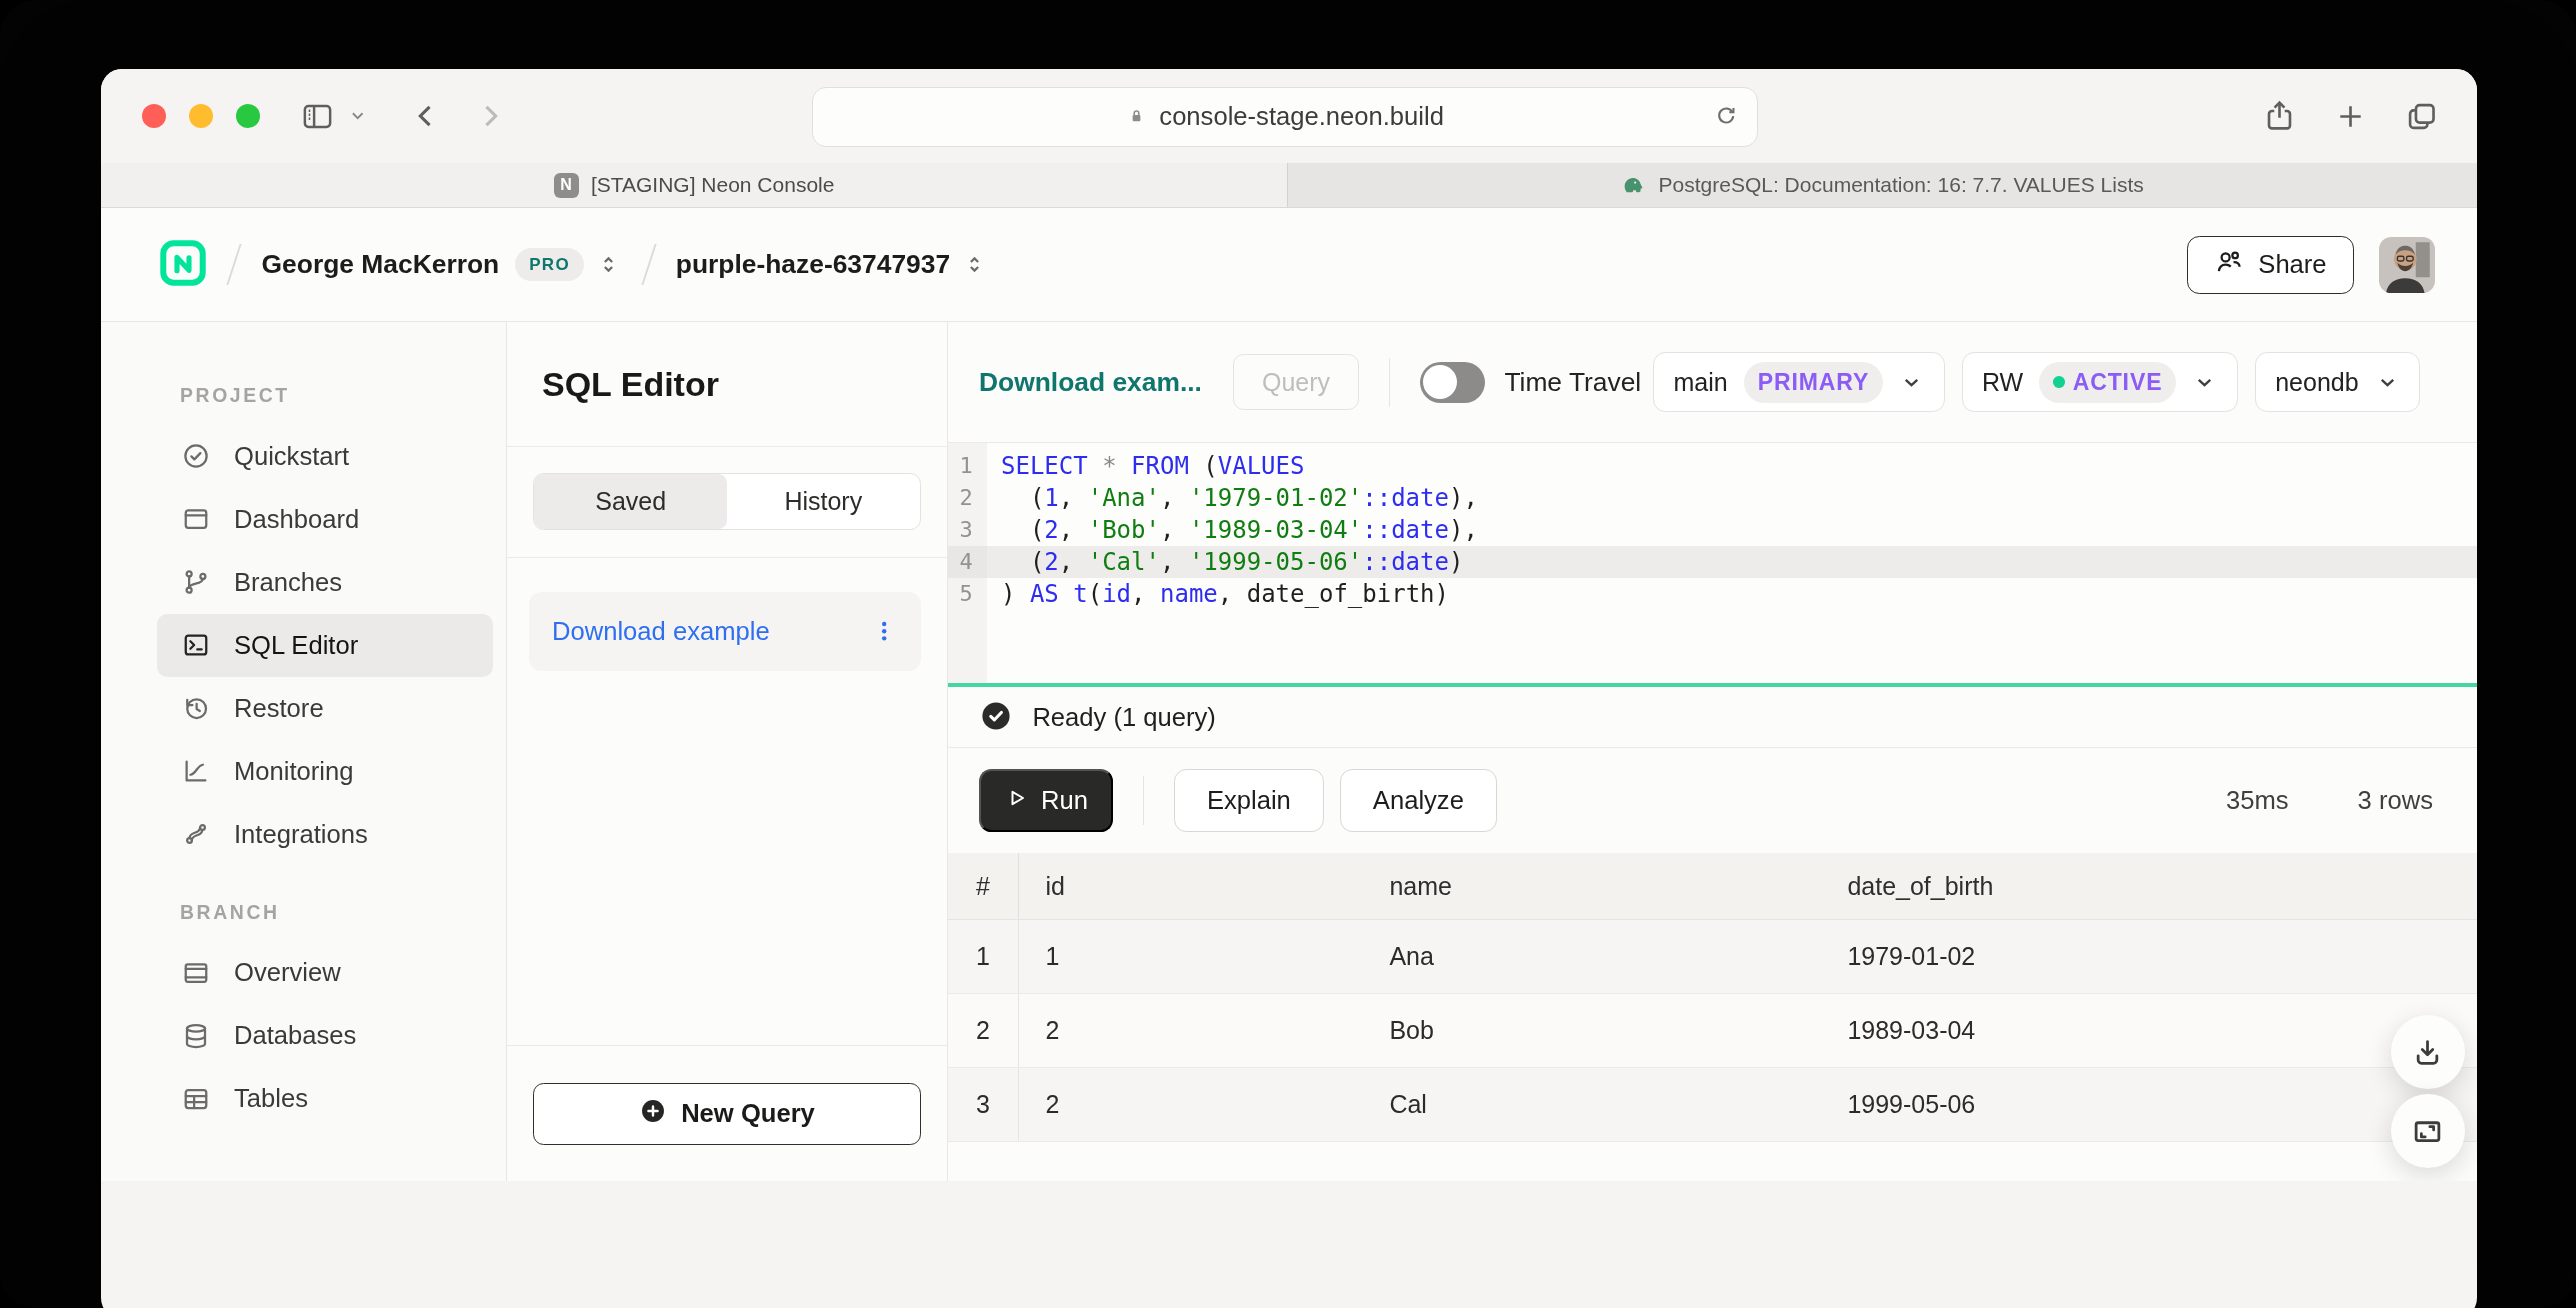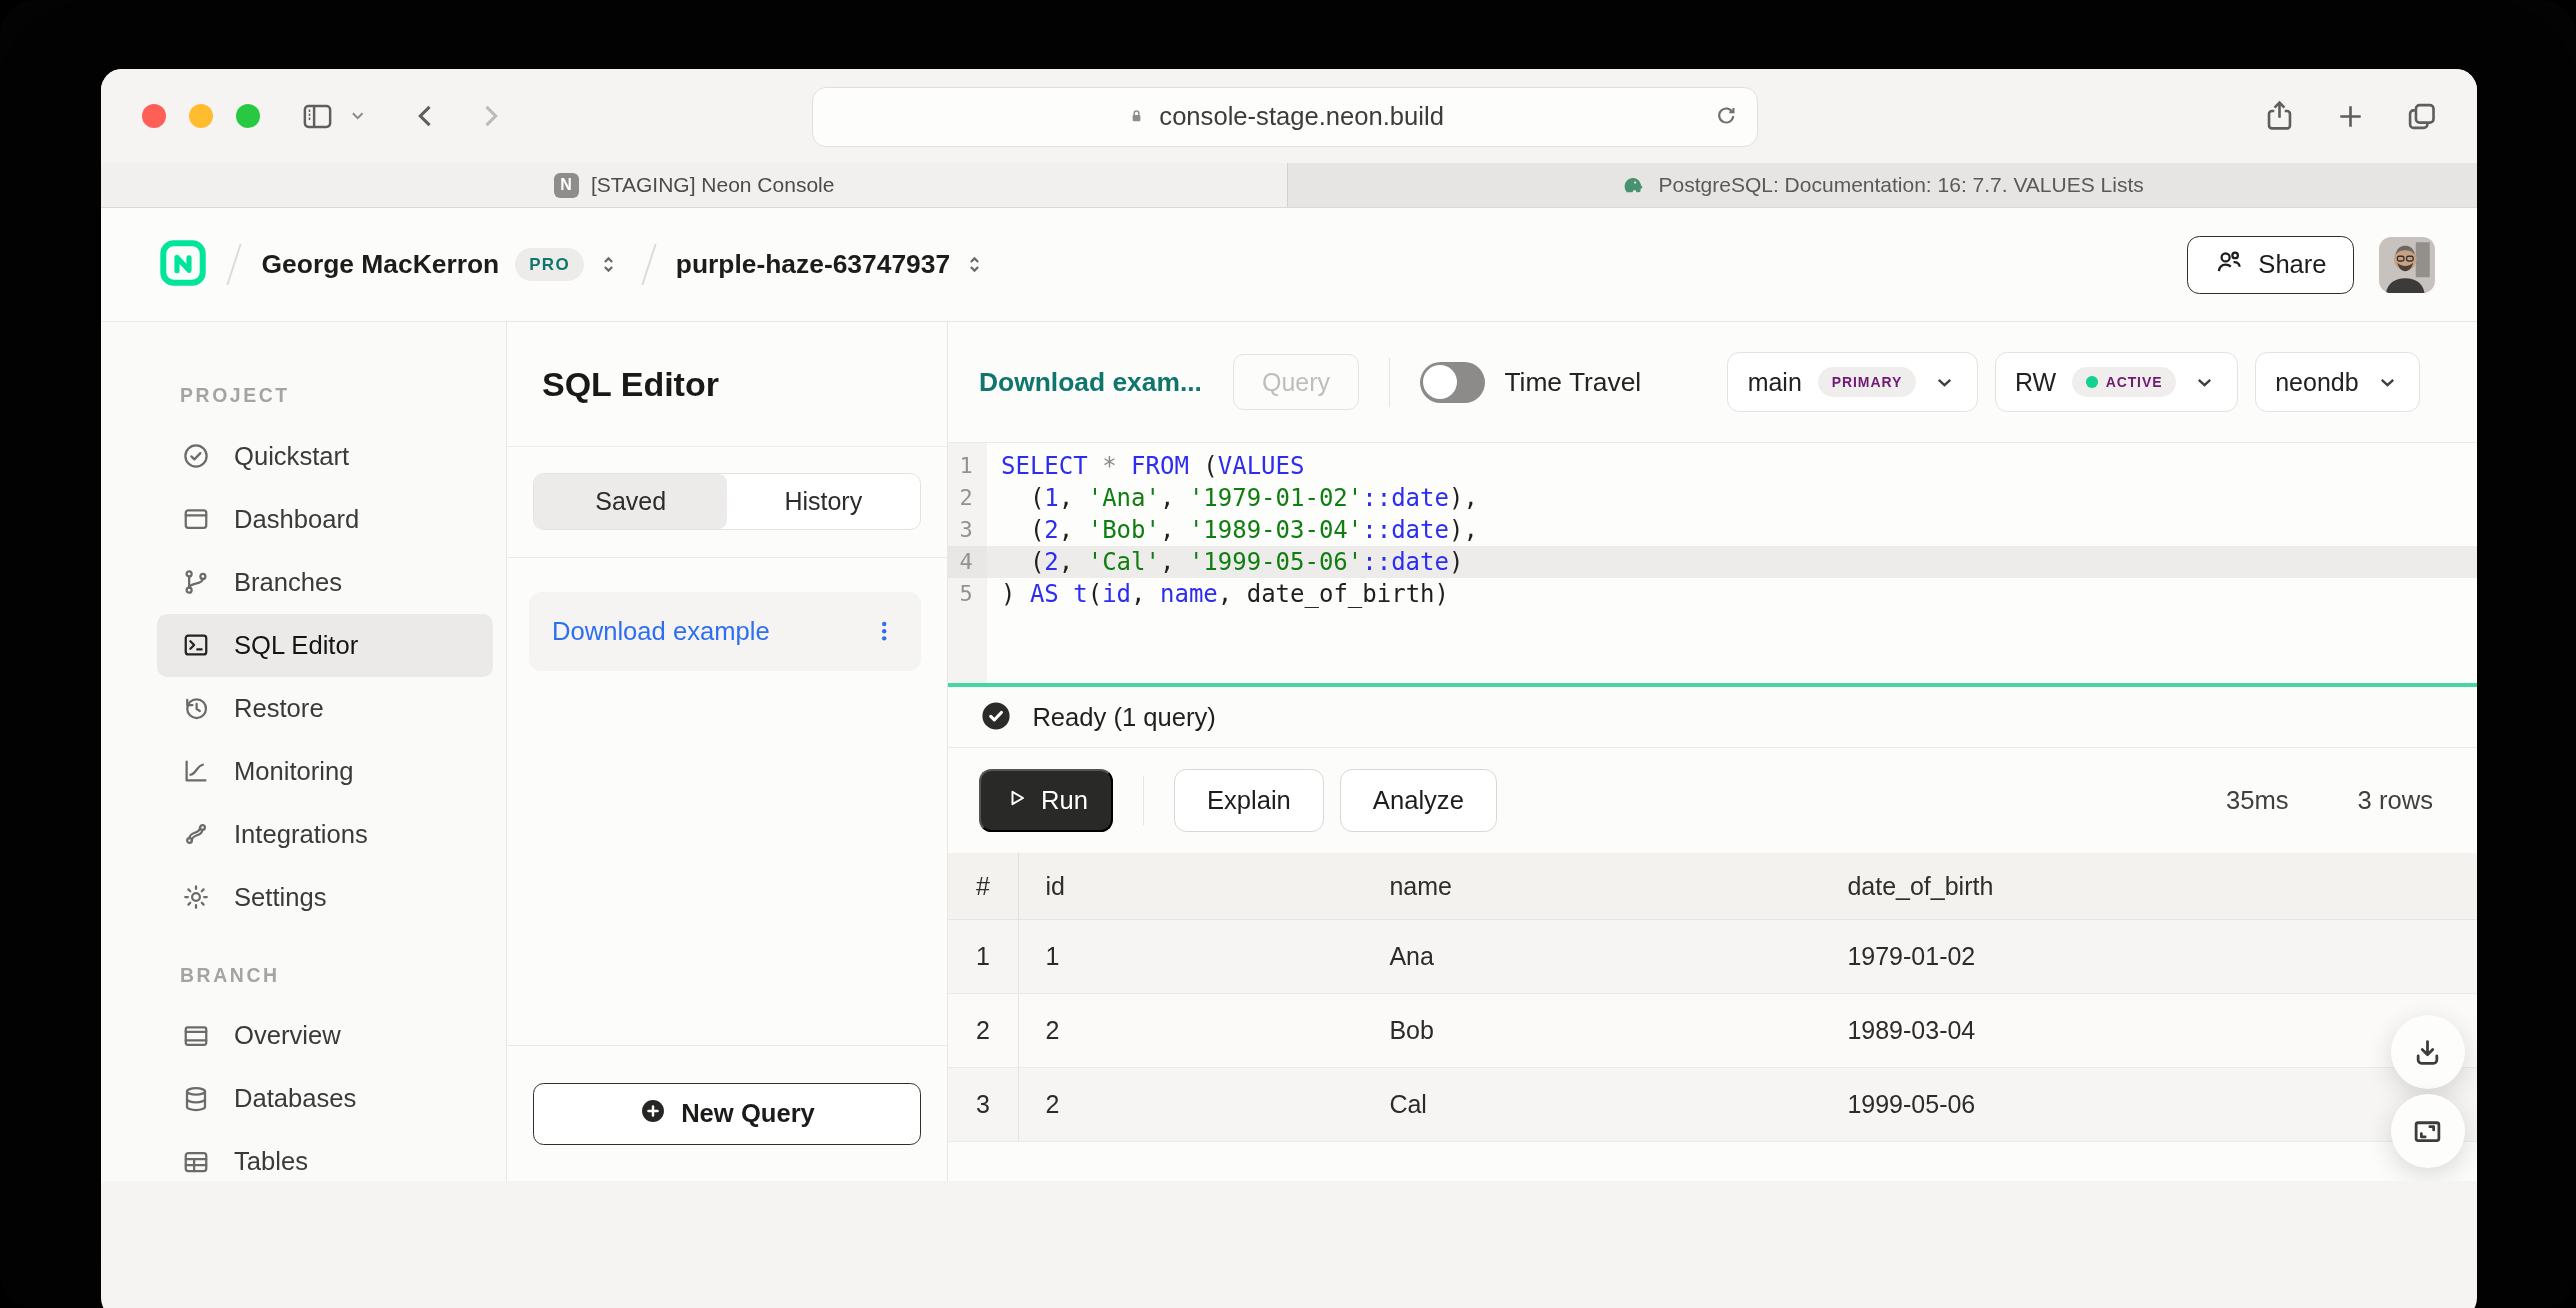--- a/index.html
+++ b/index.html
@@ -90,22 +90,22 @@
   .q-title{font-size:26.4px;font-weight:700;color:#0f766e;width:254px;white-space:nowrap;overflow:hidden;}
   .save-btn{height:56px;padding:0 28px;border:1.8px solid #e4e3e1;border-radius:10.6px;background:transparent;
             font-size:25px;color:#bfbebb;display:flex;align-items:center;}
   .vdiv{width:0.9px;height:49px;background:#e6e5e3;margin:0 30px;}
   .toggle{width:65px;height:41px;border-radius:881px;background:#8c8b89;position:relative;flex:none;}
   .knob{position:absolute;left:3.5px;top:3.5px;width:34px;height:34px;border-radius:50%;background:#fff;}
   .tt-label{margin-left:19.4px;font-size:26.4px;color:#232322;}
   .dd-group{display:flex;gap:17px;margin-left:auto;}
   .dd{height:58px;border:0.9px solid #e3e2e0;border-radius:12.3px;background:#fff;display:flex;
       align-items:center;padding:0 19.4px;gap:16px;font-size:25px;color:#222221;}
-  .badge{background:#efeeec;border-radius:881px;padding:7px 14px;font-size:14px;font-weight:700;
-         letter-spacing:0.9px;color:#701a75;display:flex;align-items:center;gap:8px;}
+  .badge{background:#efeeec;border-radius:881px;padding:7px 14px;font-size:23px;font-weight:700;
+         letter-spacing:0.9px;color:#8b5cf6;display:flex;align-items:center;gap:8px;}
   .dot{width:11.5px;height:11.5px;border-radius:50%;background:var(--active-dot,#12d293);}
   .dd .chev{color:#3f3f3d;display:flex;}
 
   
   .editor{height:240px;background:linear-gradient(90deg,#f4f3f1 0,#f4f3f1 39px,#fdfdfc 39px);
           padding-top:7px;box-sizing:border-box;}
   .cline{display:flex;height:32px;}
   .cline .num{width:39px;padding-left:11.5px;box-sizing:border-box;flex:none;
               font-family:"DejaVu Sans Mono",monospace;font-size:22px;color:#93928f;line-height:32px;}
   .cline .code{flex:1;padding-left:14px;font-family:"DejaVu Sans Mono",monospace;font-size:24px;
@@ -347,29 +347,20 @@
               <div class="side-item">
                 <span class="s-icon">
                   <svg viewBox="0 0 24 24" fill="none" stroke="currentColor" stroke-width="1.8" stroke-linecap="round" stroke-linejoin="round">
                     <circle cx="6.8" cy="17.2" r="1.9"></circle>
                     <circle cx="17.2" cy="6.8" r="1.9"></circle>
                     <path d="M6.8 15.3c0-5.5 8.4-3 8.4-8.5"></path>
                     <path d="M17 8.7c0 5.5-8.4 3-8.4 8.5"></path>
                   </svg>
                 </span>
                 <span>Integrations</span>
-              </div>
-              <div class="side-item">
-                <span class="s-icon">
-                  <svg viewBox="0 0 24 24" fill="none" stroke="currentColor" stroke-width="1.8" stroke-linecap="round" stroke-linejoin="round">
-                    <circle cx="12" cy="12" r="3.1"></circle>
-                    <path d="M12 3.4v2.1M12 18.5v2.1M3.4 12h2.1M18.5 12h2.1M5.9 5.9l1.5 1.5M16.6 16.6l1.5 1.5M18.1 5.9l-1.5 1.5M7.4 16.6l-1.5 1.5"></path>
-                  </svg>
-                </span>
-                <span>Settings</span>
               </div>
             </div>
             <div class="sec-label">BRANCH</div>
             <div class="sec-items">
               <div class="side-item">
                 <span class="s-icon">
                   <svg viewBox="0 0 24 24" fill="none" stroke="currentColor" stroke-width="1.8" stroke-linecap="round" stroke-linejoin="round">
                     <rect x="3.8" y="5" width="16.4" height="14" rx="1.6"></rect>
                     <path d="M3.8 8.6h16.4M3.8 15.4h16.4"></path>
                   </svg>

